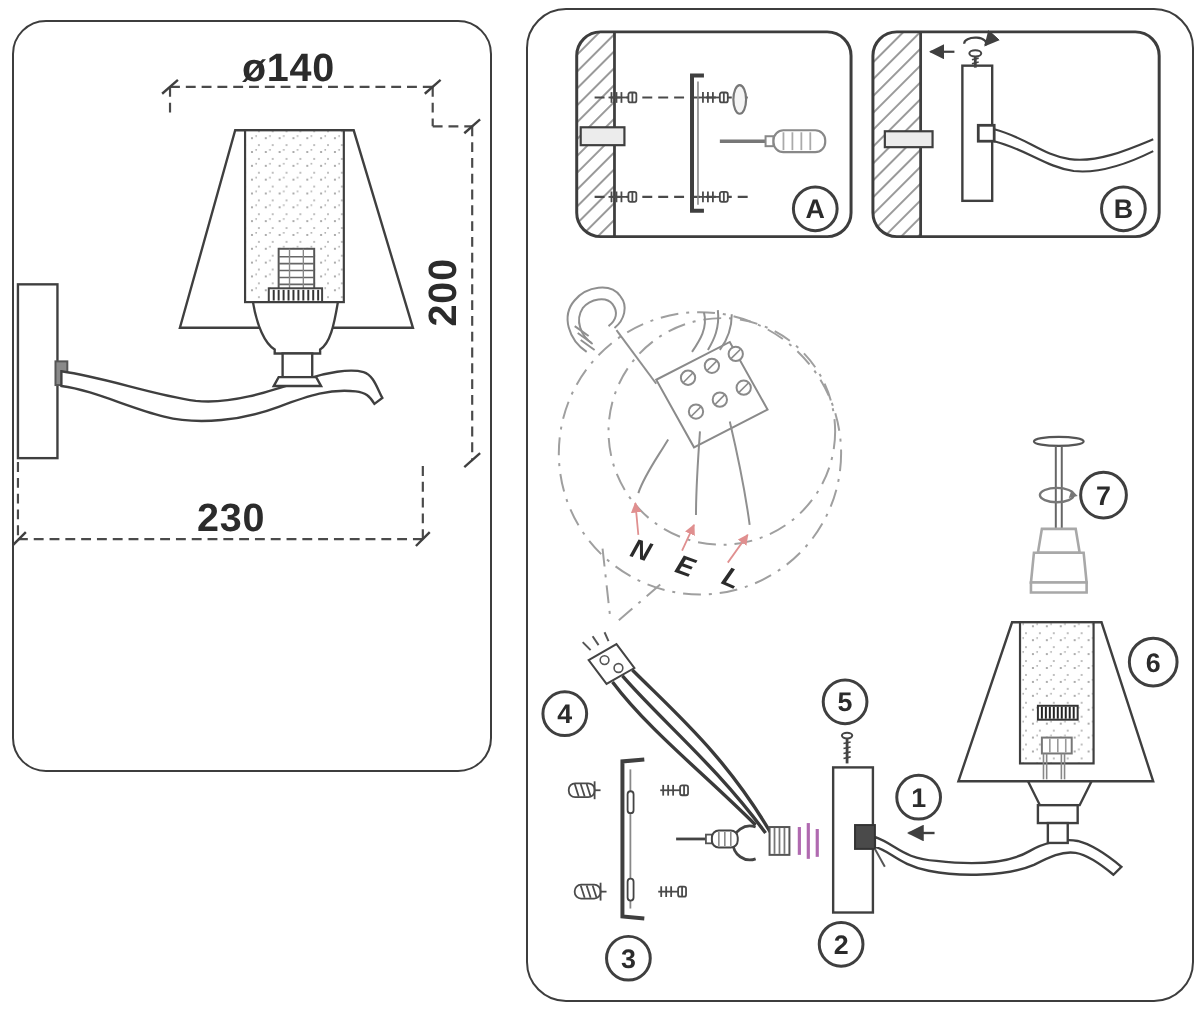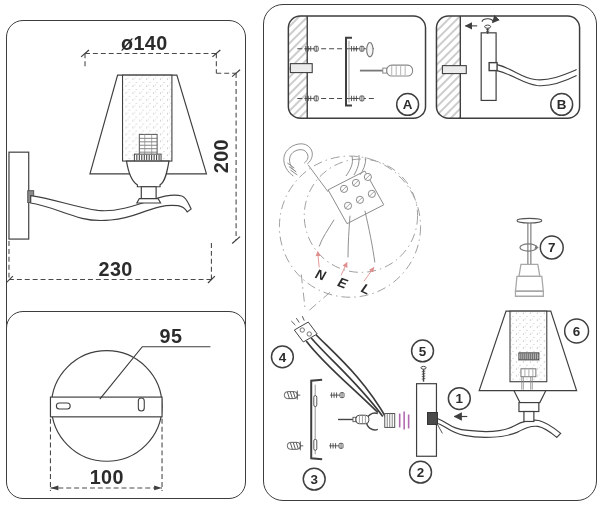--- a/index.html
+++ b/index.html
@@ -1,20 +1,20 @@
 <!DOCTYPE html>
 <html><head>
 <meta charset="utf-8">
 <style>
   html,body{margin:0;padding:0;background:#fff;}
   .sheet{position:relative;width:600px;height:506px;background:#fff;overflow:hidden;
          font-family:"Liberation Sans",sans-serif;}
   .panel{position:absolute;border:1.6px solid #3d3d3d;border-radius:17px;
          box-sizing:border-box;background:#fff;}
-  #p1{left:6px;top:20px;width:240px;height:376px;padding-left:44px;}
+  #p1{left:6px;top:10px;width:240px;height:376px;padding-left:44px;}
   #p2{left:6px;top:311px;width:240px;height:188px;}
   #p3{left:263px;top:4px;width:334px;height:497px;border-radius:20px;}
   .panel svg{position:absolute;left:0;top:0;display:block;}
   text{fill:#2b2b2b;}
   .dim{font-size:20px;font-weight:bold;letter-spacing:.4px;}
   .co{font-size:13.5px;font-weight:bold;text-anchor:middle;}
   .wire{font-size:13.5px;font-weight:bold;font-style:italic;text-anchor:middle;}
   .dash{stroke:#4a4a4a;stroke-width:1.1;stroke-dasharray:5 3;fill:none;}
   .tick{stroke:#3f3f3f;stroke-width:1.2;}
   .ln{stroke:#3f3f3f;stroke-width:1.2;fill:none;}
@@ -105,46 +105,20 @@
       </g>
 
       <g>
         <path class="lnf" d="M121,141 C123,153 127,162 132,165 L132,167 L155,167 L155,165 C160,162 162,153 164,141 Z"></path>
         <rect class="lnf" x="136" y="167" width="15" height="12"></rect>
         <path class="lnf" d="M134,179 L153,179 L155.5,183.5 L131.5,183.5 Z"></path>
       </g>
     </svg>
   </div>
 
-  <div class="panel" id="p2">
-    <svg width="237" height="185" viewBox="0 0 240 187">
-
-      <circle cx="101" cy="95" r="56" fill="#fff" stroke="#3f3f3f" stroke-width="1.2"></circle>
-
-      <g>
-        <rect class="lnf" x="44" y="86" width="113" height="20"></rect>
-        <rect x="50" y="92" width="14" height="6" rx="3" fill="#fff" stroke="#3f3f3f" stroke-width="1.1"></rect>
-        <rect x="133" y="87" width="6" height="13" rx="3" fill="#fff" stroke="#3f3f3f" stroke-width="1.1"></rect>
-      </g>
-
-      <g>
-        <polyline class="ln" points="94,88 137,35 206,35" stroke-width="1.1"></polyline>
-        <text class="dim" x="166" y="31" text-anchor="middle">95</text>
-      </g>
-
-      <g>
-        <line class="dash" x1="44" y1="108" x2="44" y2="181"></line>
-        <line class="dash" x1="157" y1="108" x2="157" y2="181"></line>
-        <line class="dash" x1="44" y1="178" x2="157" y2="178"></line>
-        <path d="M44,178 L52,175.6 L52,180.4 Z" fill="#3f3f3f"></path>
-        <path d="M157,178 L149,175.6 L149,180.4 Z" fill="#3f3f3f"></path>
-        <text class="dim" x="101" y="174" text-anchor="middle">100</text>
-      </g>
-    </svg>
-  </div>
 
   <div class="panel" id="p3">
     <svg width="331" height="494" viewBox="0 0 332 497">
       <defs>
         <pattern id="hatch" width="6" height="6" patternUnits="userSpaceOnUse" patternTransform="rotate(-45)">
           <line x1="0" y1="3" x2="6" y2="3" stroke="#9a9a9a" stroke-width="1"></line>
         </pattern>
         <pattern id="speckle6" width="7" height="7" patternUnits="userSpaceOnUse">
           <rect width="7" height="7" fill="#fff"></rect>
           <circle cx="1.5" cy="2" r=".55" fill="#999"></circle>

